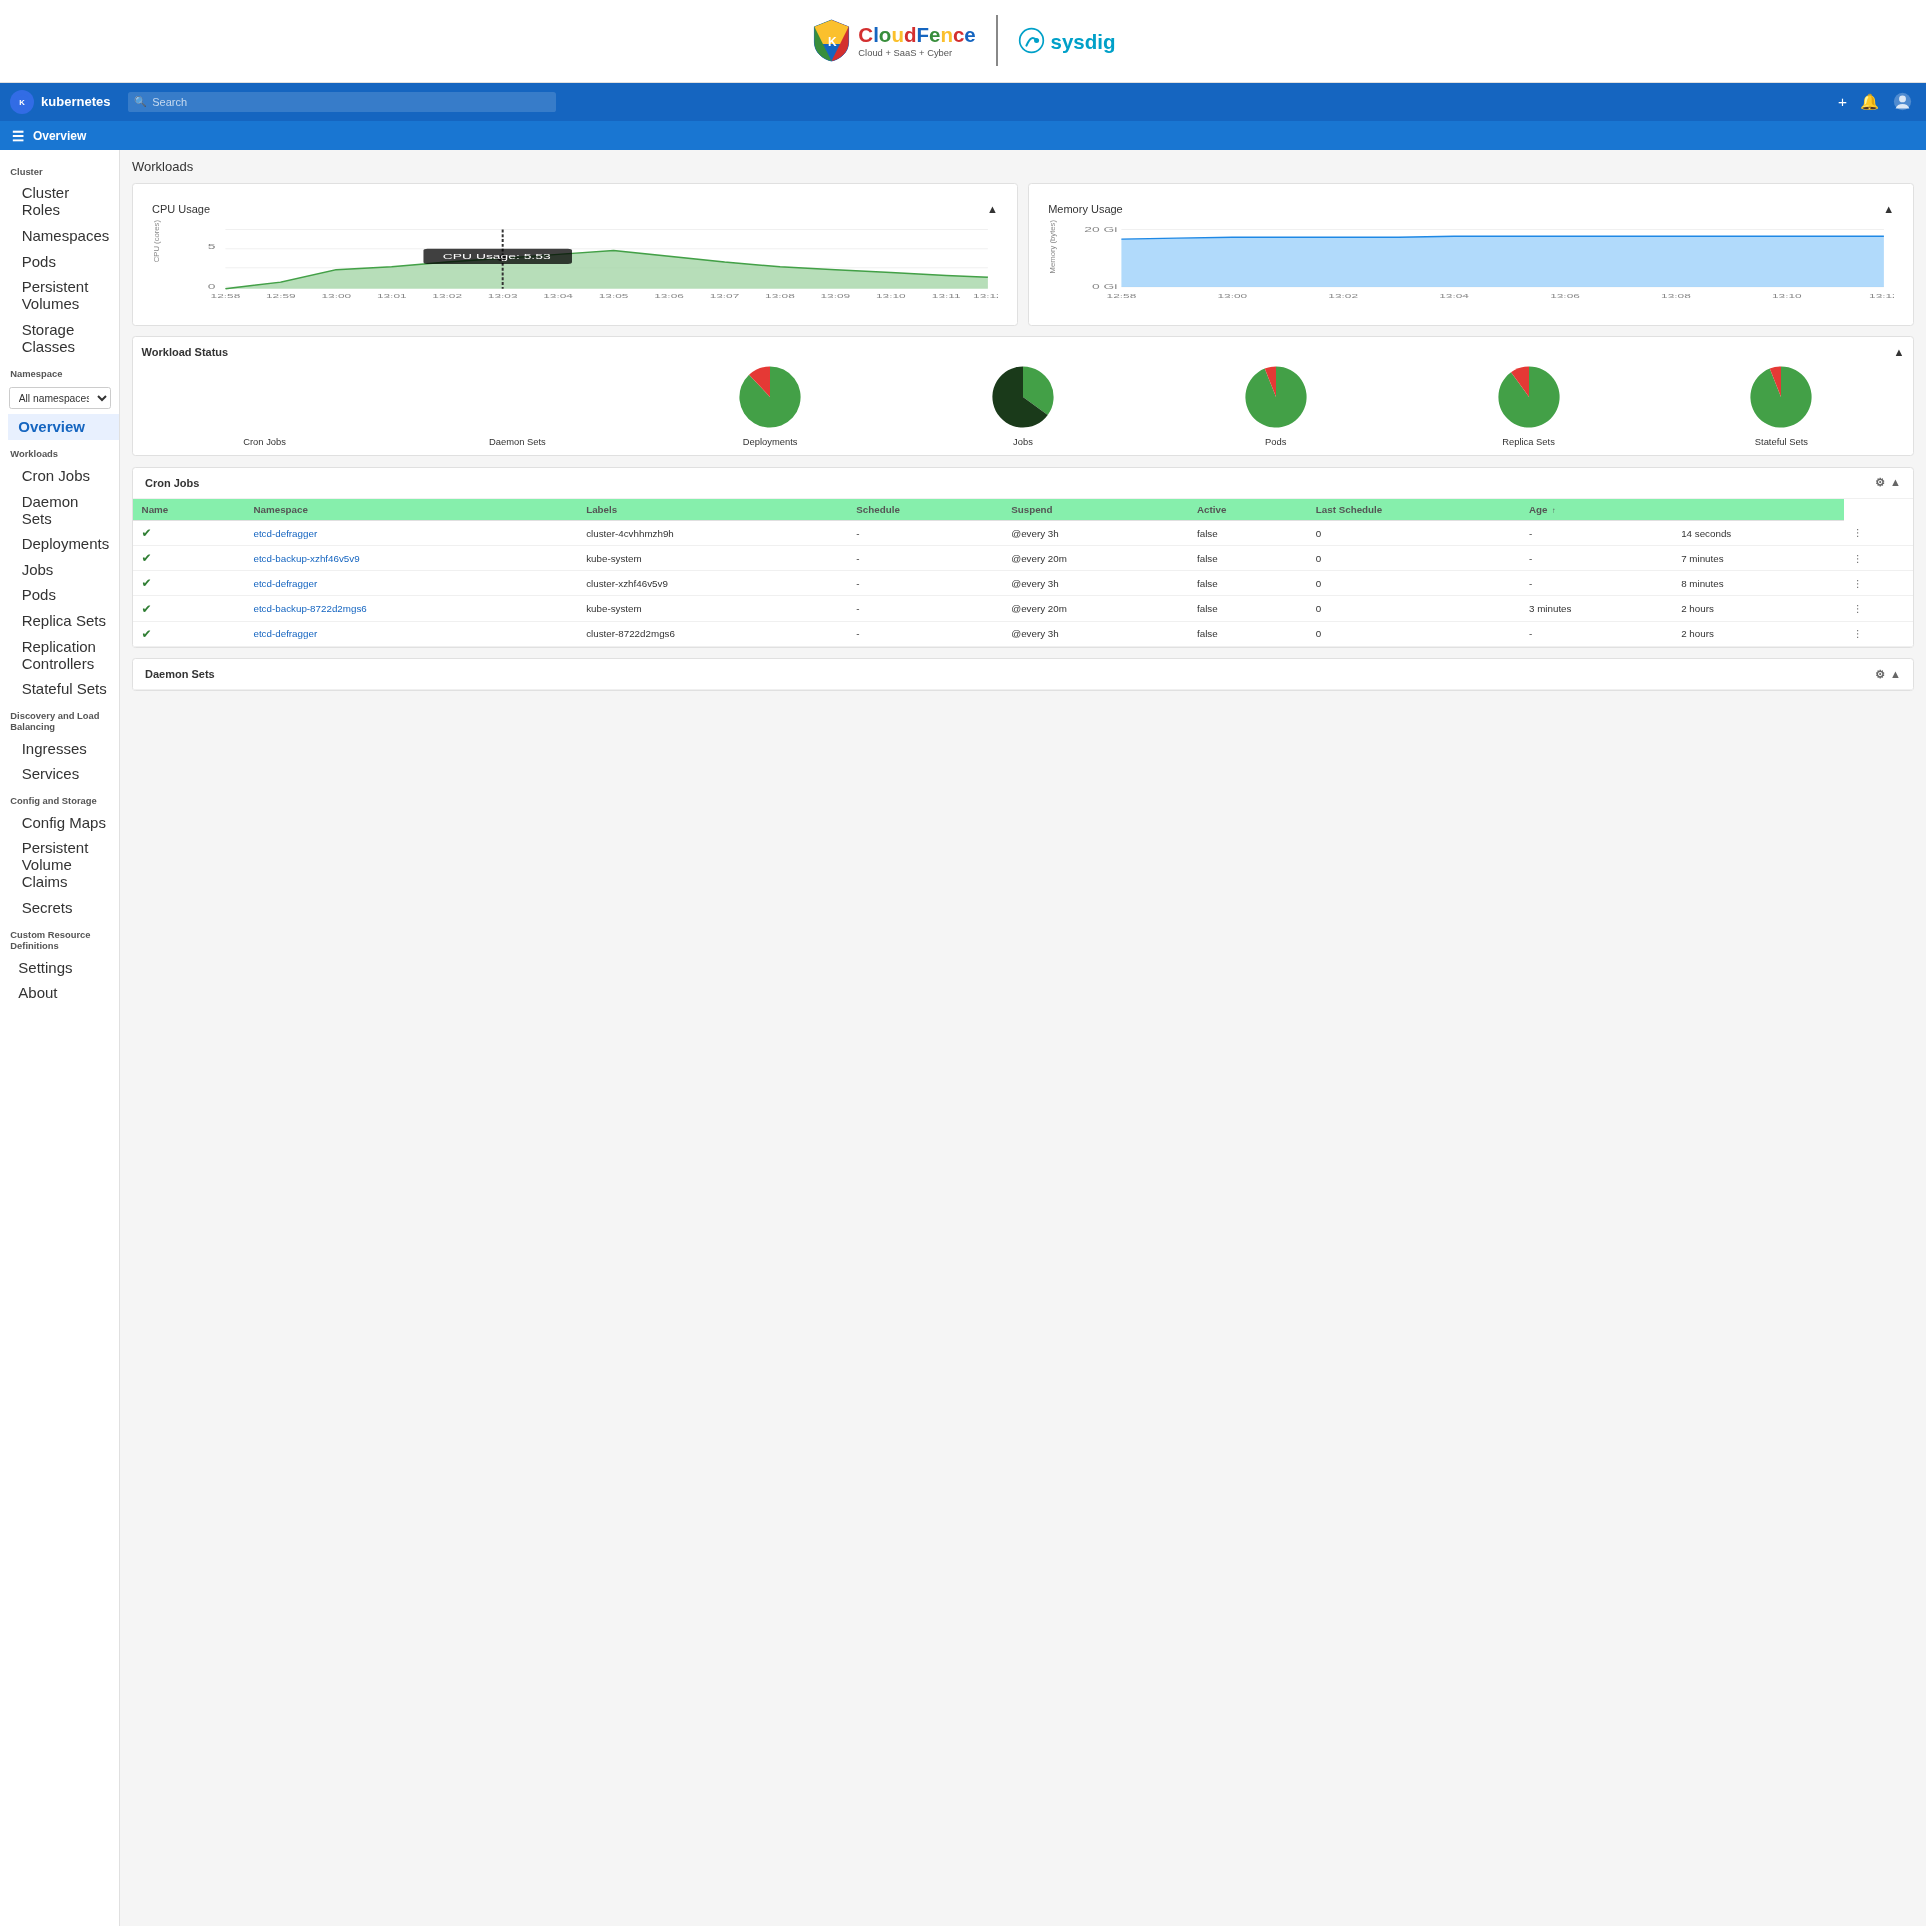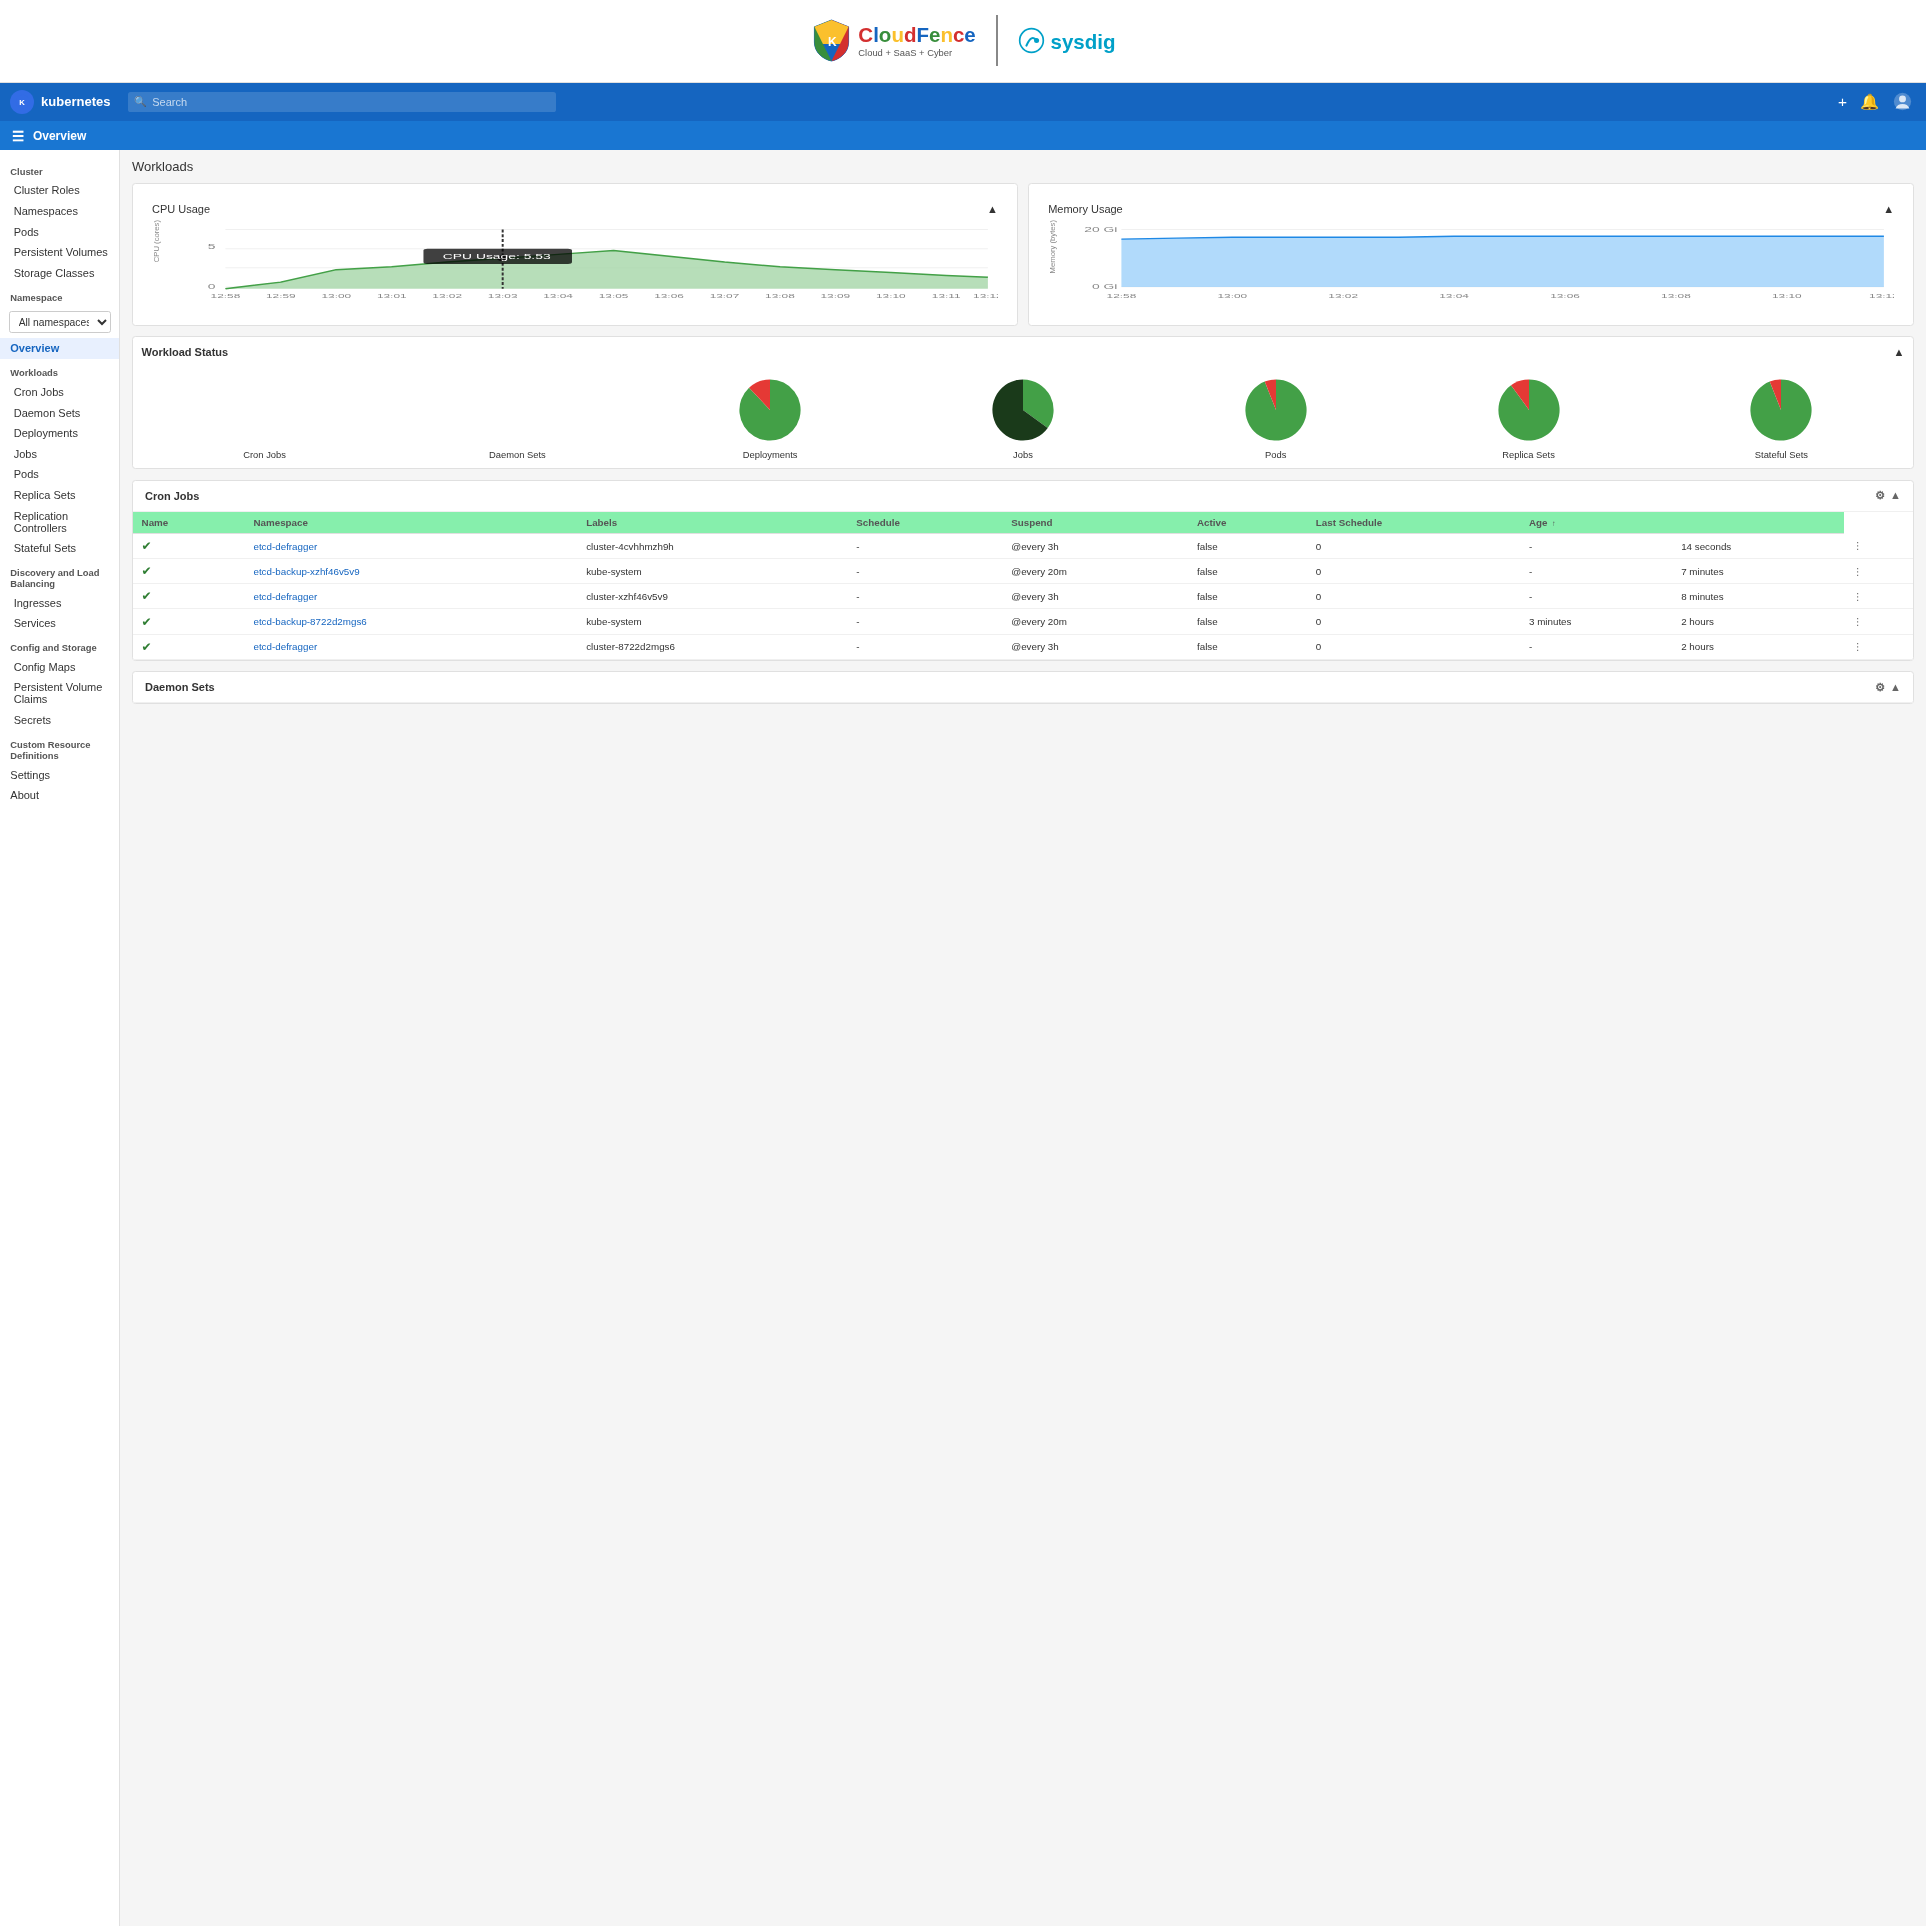--- a/index.html
+++ b/index.html
@@ -105,26 +105,27 @@
     }
     .sidebar-section-title {
       color: #555;
       font-size: 9.4px;
       font-weight: bold;
       padding: 8.6px 10.3px 3.4px 10.3px;
       text-transform: none;
     }
     .sidebar-item {
       padding: 4.3px 10.3px;
-      font-size: 11px;
+      font-size: 15px;
       color: #333;
       cursor: pointer;
       display: flex;
       align-items: center;
       gap: 3.4px;
+      margin-left: 8px;
     }
     .sidebar-item.active { background: #e8f0fe; color: #1565c0; font-weight: bold; }
     .sidebar-item.sub { padding-left: 13.7px; }
     .namespace-select {
       margin: 5.1px 8.6px;
       width: calc(100% - 17px);
       padding: 3.4px 5.1px;
       border: 0.9px solid #ccc;
       border-radius: 2.6px;
       font-size: 10.3px;
@@ -176,21 +177,21 @@
       background: white;
       border: 0.9px solid #e0e0e0;
       border-radius: 3.4px;
       padding: 8.6px;
       margin-bottom: 10.3px;
     }
     .workload-status-header {
       display: flex;
       justify-content: space-between;
       align-items: flex-start;
-      margin-bottom: 18px;
+      margin-bottom: 5px;
       font-size: 11px;
       font-weight: bold;
       color: #333;
     }
     .pie-charts-row {
       display: flex;
       gap: 6.8px;
       justify-content: space-around;
       align-items: flex-end;
     }

